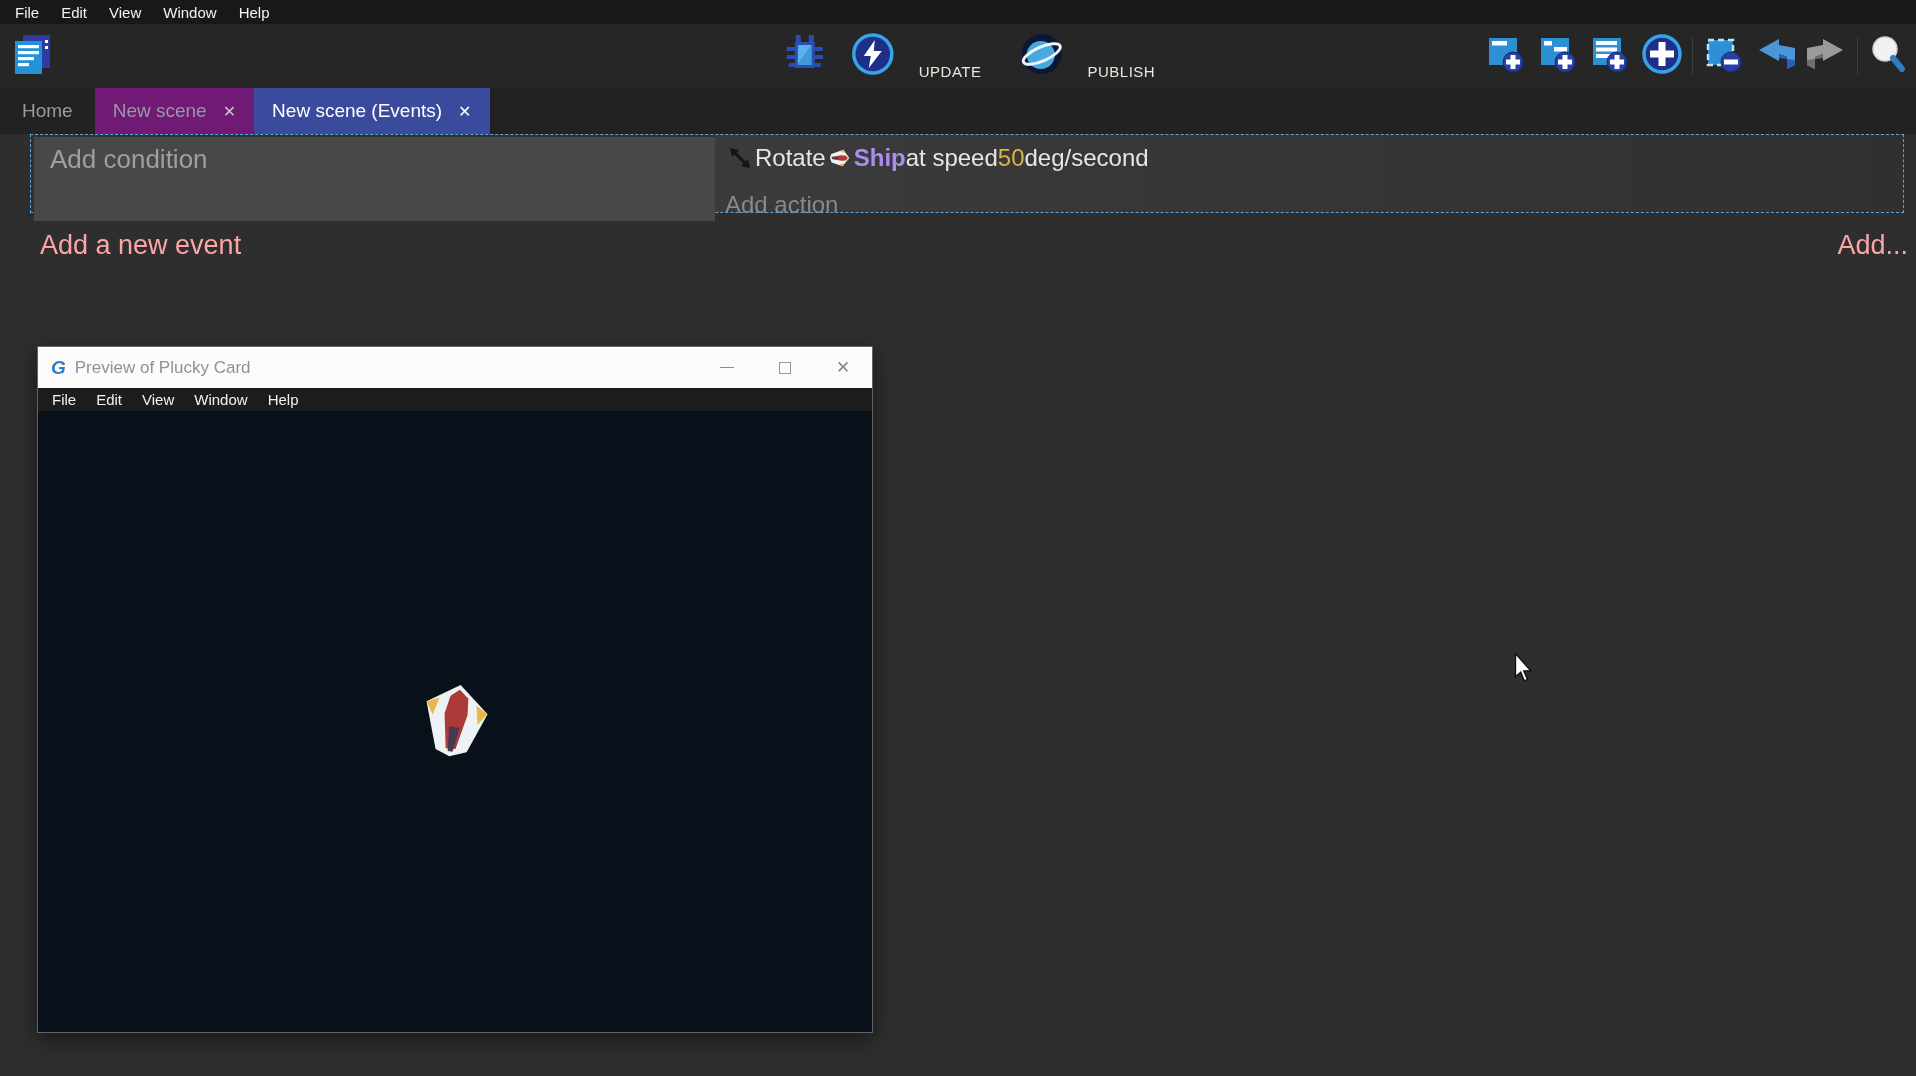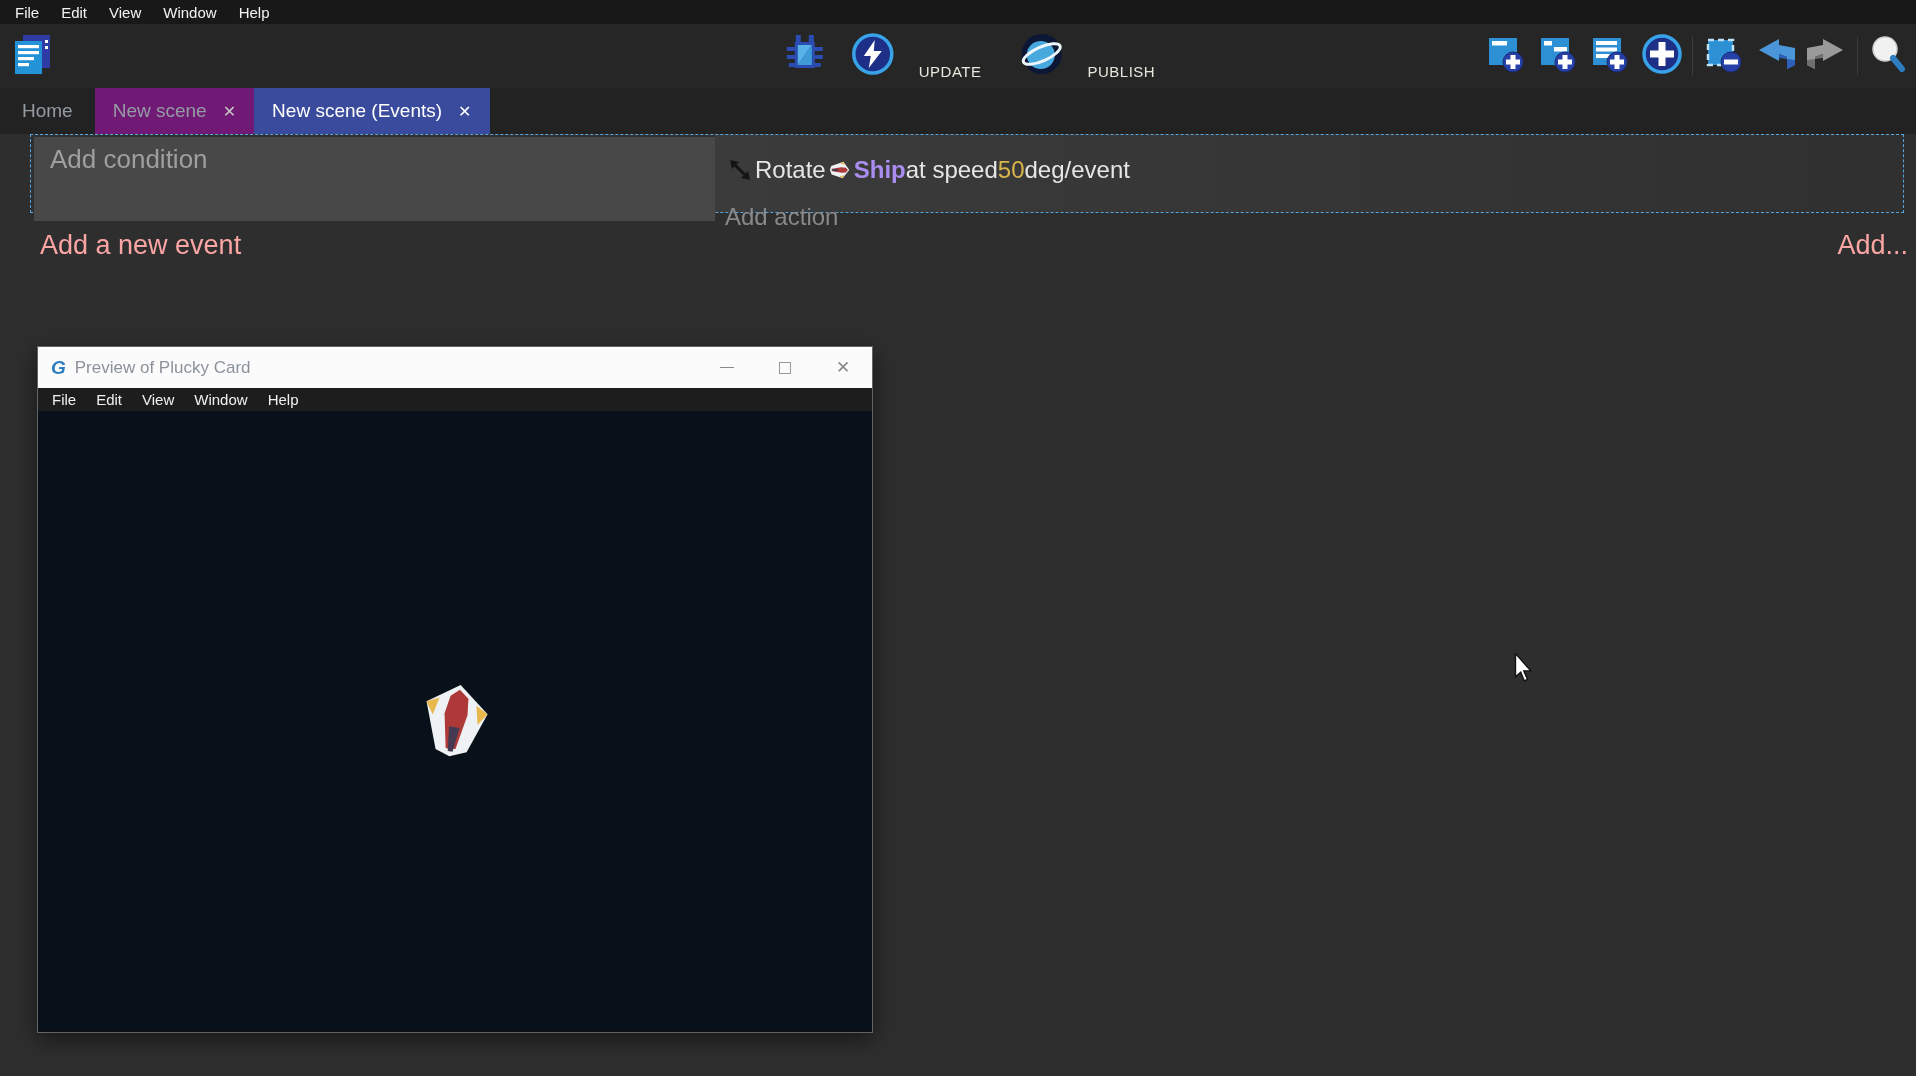--- a/index.html
+++ b/index.html
@@ -27,21 +27,21 @@
   .tab .close { font-size:16px; color:#c7c7c7; }
   .tab.active .close { color:#fff; }
 
   
   .events-panel { position:relative; height:942px; background:#2e2e2e; }
 
   .event-row { position:absolute; left:30px; top:0; width:1874px; height:79px;
                border:1.5px dashed var(--selection); display:flex; background:#303030; }
   .condition-cell { width:681px; height:84px; margin:2px 0 0 3px; background:#484848; padding:7px 0 0 16px; }
   .condition-cell .ph { font-size:26px; color:#9f9fa1; }
-  .action-cell { flex:1; background:linear-gradient(90deg,#3b3b3b 0%, #303030 100%); padding:17px 0 0 10px; }
+  .action-cell { flex:1; background:linear-gradient(90deg,#3b3b3b 0%, #303030 100%); padding:5px 0 0 10px; }
   .action-line { display:flex; align-items:center; font-size:24px; color:#e6e6e6; height:36px; }
   .action-line .obj { color:var(--object-name); font-weight:bold; }
   .action-line .num { color:var(--number-value); }
   .action-line .mini-icon { display:inline-flex; margin:0 3px; }
   .action-ph { font-size:24px; color:#88898b; margin-top:15px; }
 
   .add-event-row { position:absolute; left:40px; right:8px; top:96px; display:flex; justify-content:space-between; font-size:27px; color:#fca5a5; }
 
   
   .preview-window { position:absolute; left:37px; top:212px; width:836px; height:687px;
@@ -252,21 +252,21 @@
               <polygon points="12,34 26,27 22,48" fill="#e8b84c"></polygon>
               <polygon points="88,38 74,30 78,52" fill="#e8b84c"></polygon>
               <polygon points="50,14 61,23 63,42 56,85 44,86 37,44 40,23" fill="#ad3a38"></polygon>
               <polygon points="45,60 56,60 53,88 47,88" fill="#443a52"></polygon>
             </g>
           </svg>
         </span>
         <span class="obj">Ship</span>
         <span> at speed </span>
         <span class="num">50</span>
-        <span> deg/event</span>
+        <span> deg/second</span>
       </div>
       <div class="action-ph">Add action</div>
     </div>
   </div>
 
   <div class="add-event-row">
     <span>Add a new event</span>
     <span>Add...</span>
   </div>
 

